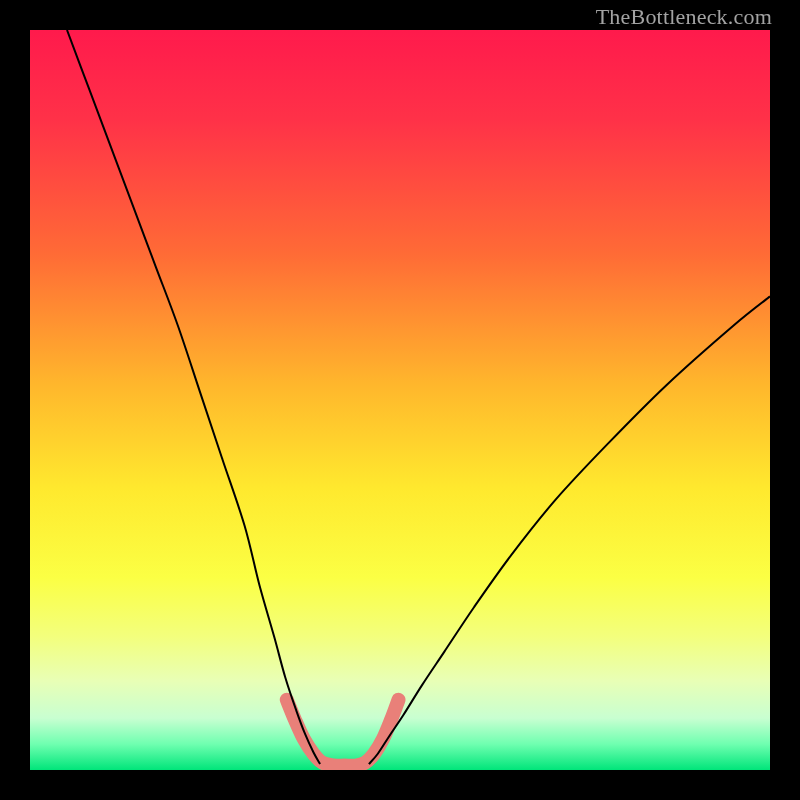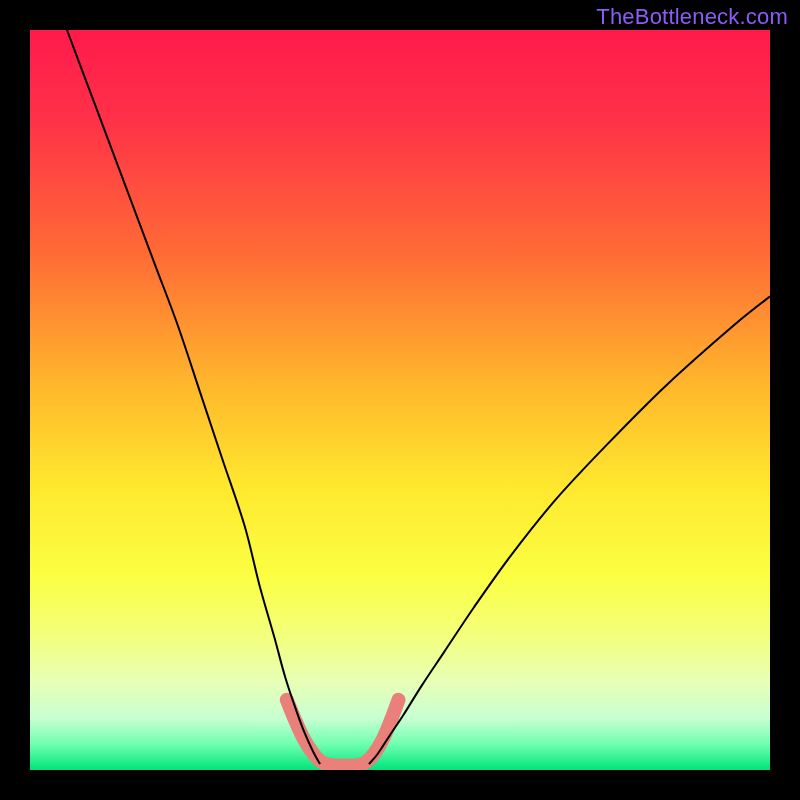--- a/index.html
+++ b/index.html
@@ -13,26 +13,27 @@
   }
   .stage {
     position: relative;
     width: 800px;
     height: 800px;
     background: #000;
   }
   .watermark {
     position: absolute;
     top: 4px;
-    right: 12px;
-    color: #8b5cf6;
+    right: 28px;
+    color: #a3a3a3;
     font-size: 22px;
     font-weight: 400;
     letter-spacing: 0.2px;
     z-index: 20;
+    font-family: Liberation Serif, serif;
   }
   svg { display: block; }
 </style>
 </head>
 <body>
 
 <div class="stage">
 
   <div class="watermark">TheBottleneck.com</div>
 

